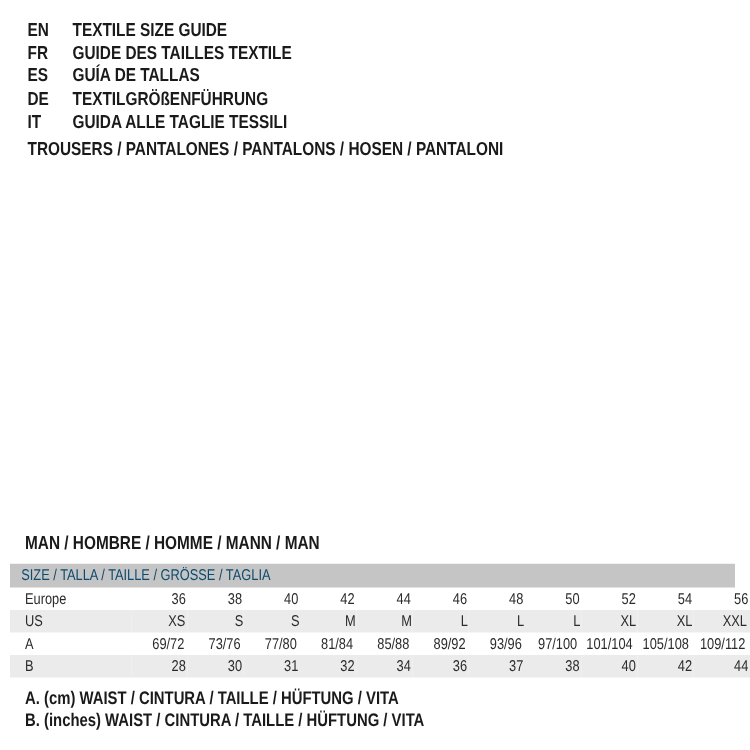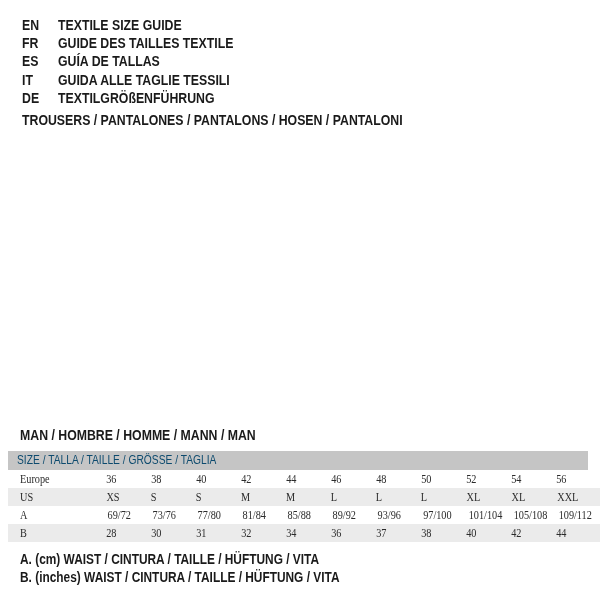--- a/index.html
+++ b/index.html
@@ -18,23 +18,23 @@
 
   .figure { position:absolute; left:400px; top:0; width:200px; height:420px; }
   .figure svg { position:absolute; left:0; top:0; }
   .ab-label { position:absolute; left:159px; top:154px; font-size:13.5px; font-weight:bold; letter-spacing:-0.3px; }
 
   .man-label { position:absolute; left:20px; top:426px; font-weight:bold; font-size:15px; }
 
   .size-table { position:absolute; left:8px; top:451px; width:580px; color:#2b2b2b; }
   .table-header { height:19px; line-height:19px; padding-left:9px; background:#c5c5c5; font-size:12.5px; color:#0c4a6e; }
   .size-table table { border-collapse:collapse; table-layout:fixed; width:580px; }
-  .size-table th, .size-table td { height:18px; padding:0; font-weight:normal; font-size:12.5px;font-family:Liberation Serif, serif; }
+  .size-table th, .size-table td { height:18px; padding:0; font-weight:normal; font-size:12.5px; }
   .size-table th.rowlabel { text-align:left; padding-left:12px; width:85px; }
-  .size-table td { text-align:left; width:45px; }
+  .size-table td { text-align:right; width:45px; }
 
   .notes { position:absolute; left:20px; top:550px; font-weight:bold; font-size:14.5px; line-height:18px; }
 </style>
 </head>
 <body>
 
 <div class="canvas">
 
   <div class="lang-list">
       <div class="lang-row">
@@ -43,26 +43,26 @@
       </div>
       <div class="lang-row">
         <span class="lang-code">FR</span>
         <span class="cond">GUIDE DES TAILLES TEXTILE</span>
       </div>
       <div class="lang-row">
         <span class="lang-code">ES</span>
         <span class="cond">GUÍA DE TALLAS</span>
       </div>
       <div class="lang-row">
+        <span class="lang-code">DE</span>
+        <span class="cond">TEXTILGRÖßENFÜHRUNG</span>
+      </div>
+      <div class="lang-row">
         <span class="lang-code">IT</span>
         <span class="cond">GUIDA ALLE TAGLIE TESSILI</span>
-      </div>
-      <div class="lang-row">
-        <span class="lang-code">DE</span>
-        <span class="cond">TEXTILGRÖßENFÜHRUNG</span>
       </div>
     </div>
 
   <div class="category-title">
     <span class="cond">TROUSERS / PANTALONES / PANTALONS / HOSEN / PANTALONI</span>
   </div>
 
 
   <div class="man-label">
     <span class="cond">MAN / HOMBRE / HOMME / MANN / MAN</span>

